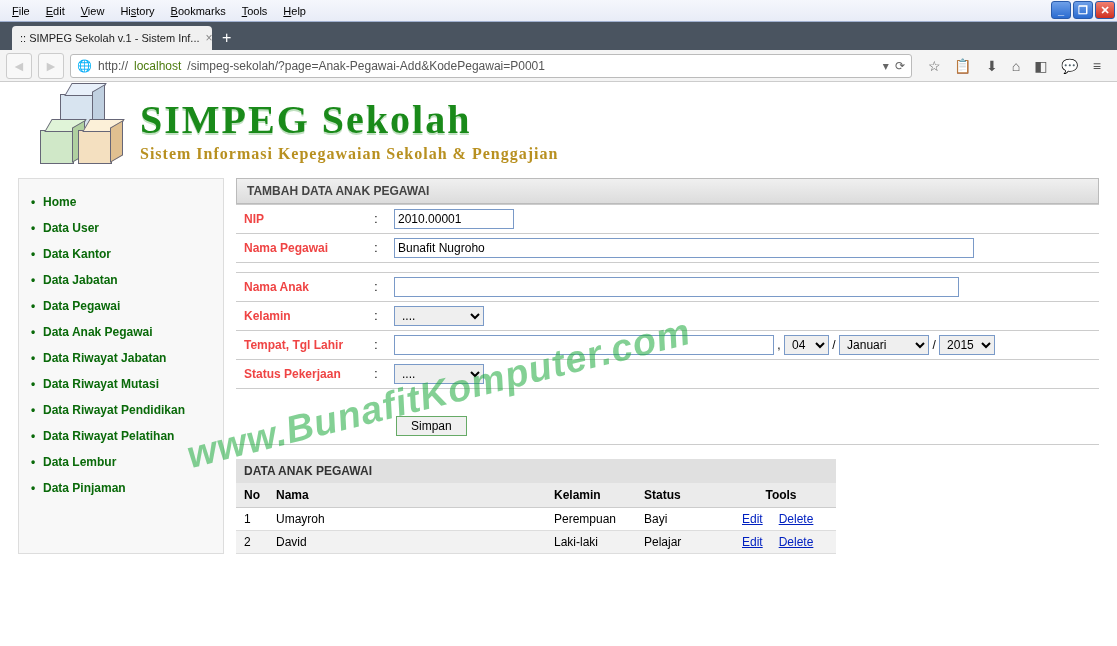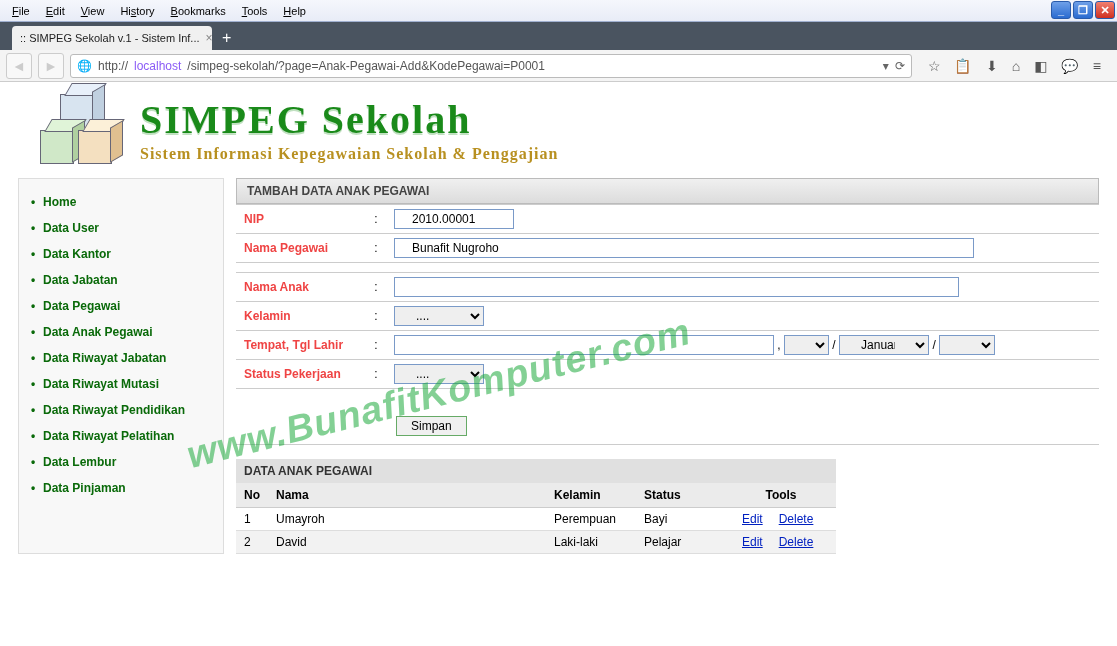--- a/index.html
+++ b/index.html
@@ -18,21 +18,21 @@
 .tabbar { background: #4a5460; height: 28px; display:flex; align-items:flex-end; padding: 0 12px; }
 .tab { background: #f0f0f0; border-radius: 4px 4px 0 0; height: 24px; min-width: 200px; max-width:200px; display:flex; align-items:center; padding: 0 8px; font-size:11px; color:#222; overflow:hidden; white-space:nowrap; text-overflow:ellipsis; gap:6px;}
 .tab .tab-close { margin-left:auto; color:#888; font-size:12px; }
 .new-tab { color:#fff; font-size:16px; padding: 0 10px; height:24px; display:flex; align-items:center;}
 
 .urlbar-row { background:#f4f4f4; border-bottom:1px solid #ccc; height:32px; display:flex; align-items:center; padding: 0 6px; gap:6px;}
 .nav-btn { width:26px; height:26px; border:1px solid #ccc; border-radius:3px; background:#f8f8f8; display:flex; align-items:center; justify-content:center; color:#888; font-size:14px;}
 .nav-btn.disabled { color:#ccc; }
 .urlbox { flex:1; height:24px; border:1px solid #bbb; border-radius:3px; background:#fff; display:flex; align-items:center; padding:0 6px; gap:6px; font-size:12px; color:#555;}
 .urlbox .globe { color:#888; }
-.urlbox .host { color:#8b5cf6; }
+.urlbox .host { color:#4d7c0f; }
 .reload { color:#666; }
 .toolbar-icons { display:flex; gap:14px; padding: 0 10px; color:#555; font-size:14px;}
 
 
 .page { background:#fff; padding: 4px 10px; }
 .header { display:flex; align-items:center; gap:20px; padding: 8px 20px 14px 30px;}
 .logo-cubes { width:80px; height:70px; position:relative; }
 .cube { position:absolute; width:34px; height:34px; border:1px solid #667; }
 .cube::before, .cube::after { content:""; position:absolute; border:1px solid #667;}
 .cube::before { width:33px; height:11px; top:-12px; left:7px; transform:skewX(-30deg); }
@@ -50,21 +50,21 @@
 .sidebar li::before { content:"•"; position:absolute; left:6px; color:#0a6a0a;}
 
 .main { flex:1; }
 .panel-title { background: linear-gradient(#f0f0f0, #dcdcdc); border:1px solid #bbb; padding:5px 10px; font-size:12px; font-weight:bold; color:#444; }
 .form-table { width:100%; border-collapse:collapse; margin-bottom:14px;}
 .form-table td { border:1px solid #ccc; border-left:none; border-right:none; padding:4px 8px; font-size:12px; vertical-align:middle; height:28px;}
 .form-table td.lbl { width:130px; font-weight:bold; color:#ef4444; border-right:none;}
 .form-table td.colon { width:12px; text-align:center; }
 .form-table td.val { }
 .form-table tr.spacer td { border:none; height:10px; padding:0;}
-input[type=text], select { border:1px solid #7a9ac8; font-size:12px; padding:1px 17px; height:20px; font-family:inherit;}
+input[type=text], select { border:1px solid #7a9ac8; font-size:12px; padding:1px 3px; height:20px; font-family:inherit;}
 input.w-nip { width:120px;} 
 input.w-name { width:580px;}
 input.w-long { width:565px;}
 input.w-place { width:380px;}
 select.w-sel { width:90px;}
 select.w-day { width:45px;}
 select.w-month { width:90px;}
 select.w-year { width:56px;}
 .btn-row td { padding: 8px 10px;}
 button.simpan { border:1px solid #6a6; background:#f0f0f0; padding:2px 14px; font-size:12px; cursor:pointer;margin-top:19px;}

